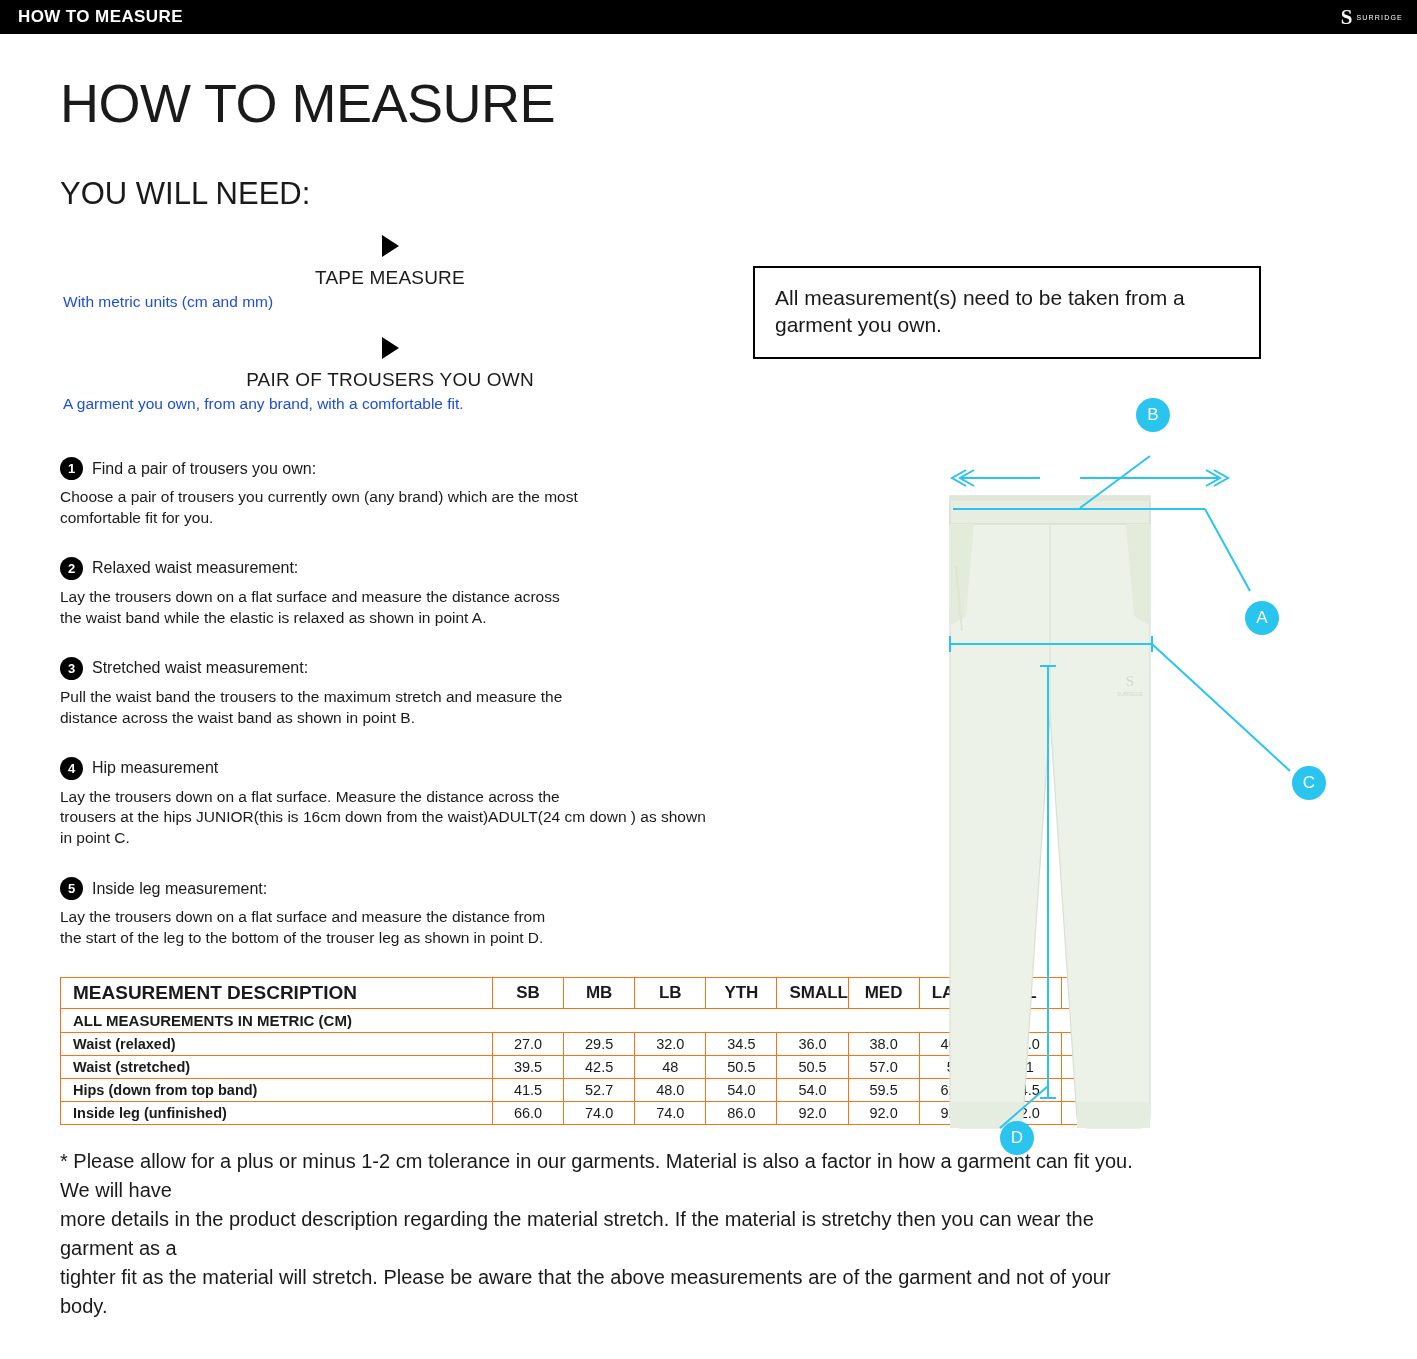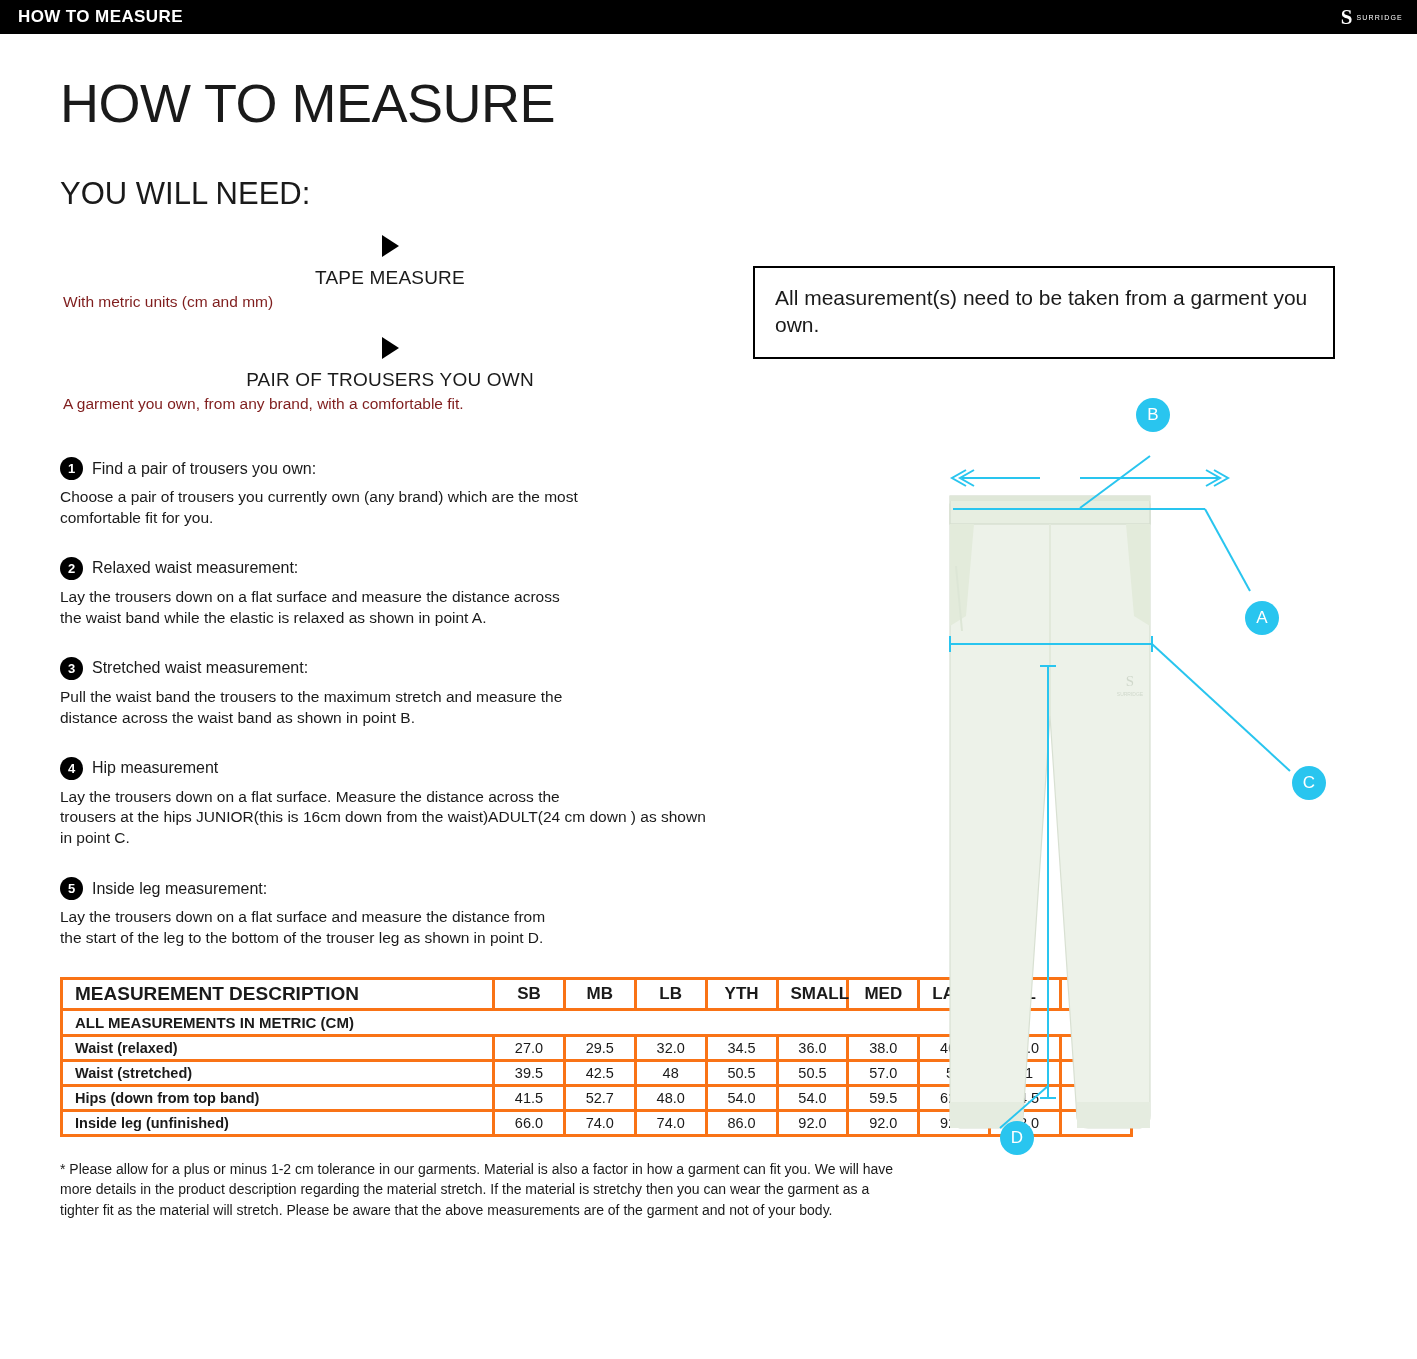--- a/index.html
+++ b/index.html
@@ -78,21 +78,21 @@
     width: 0; height: 0;
     border-left: 17px solid #000;
     border-top: 11px solid transparent;
     border-bottom: 11px solid transparent;
     flex: none;
   }
   .need-sub {
     font-size: 15.5px;
     margin-top: 4px;
     padding-left: 3px;
-    color: #7f1d1d;
+    color: #1d4ed8;
   }
 
   .steps { margin-top: 44px; }
   .step { margin-bottom: 28px; }
   .step-head { display: flex; align-items: center; gap: 9px; }
   .step-num {
     width: 23px; height: 23px;
     border-radius: 50%;
     background: #000;
     color: #fff;
@@ -107,21 +107,21 @@
     line-height: 1.35;
     margin-top: 7px;
     white-space: pre-line;
   }
 
   
   .callout {
     position: absolute;
     left: 753px;
     top: 190px;
-    width: 582px;
+    width: 508px;
     border: 2px solid #000;
     padding: 16px 20px 18px 20px;
     font-size: 21px;
     line-height: 1.3;
   }
 
   
   .illus {
     position: absolute;
     left: 750px;
@@ -151,21 +151,21 @@
   .sizechart-head h2 { font-size: 33px; font-weight: normal; margin: 0; }
   .sizechart-note { font-size: 16px; padding-bottom: 5px; }
 
   table.size {
     border-collapse: collapse;
     margin-top: 18px;
     width: 1073px;
     table-layout: fixed;
   }
   table.size td, table.size th {
-    border: 3px solid #f97316;
+    border: 1px solid #f97316;
     padding: 3px 12px;
     font-size: 14.5px;
     text-align: center;
     height: 23px;
   }
   table.size th.desc, table.size td.desc { text-align: left; }
   table.size thead th {
     font-size: 17px;
     font-weight: bold;
     height: 31px;
@@ -174,21 +174,21 @@
   tr.metricrow td {
     font-weight: bold;
     font-size: 15px;
     text-align: left;
   }
   td.val { font-weight: normal; }
   td.desc { font-weight: bold; font-size: 14.5px; }
 
   .footnote {
     margin-top: 22px;
-    font-size: 14px;
+    font-size: 20px;
     line-height: 1.45;
     width: 1100px;
     white-space: pre-line;
   }
 </style>
 </head>
 <body>
 
 <div class="topbar">
   <div class="topbar-title">HOW TO MEASURE</div>

